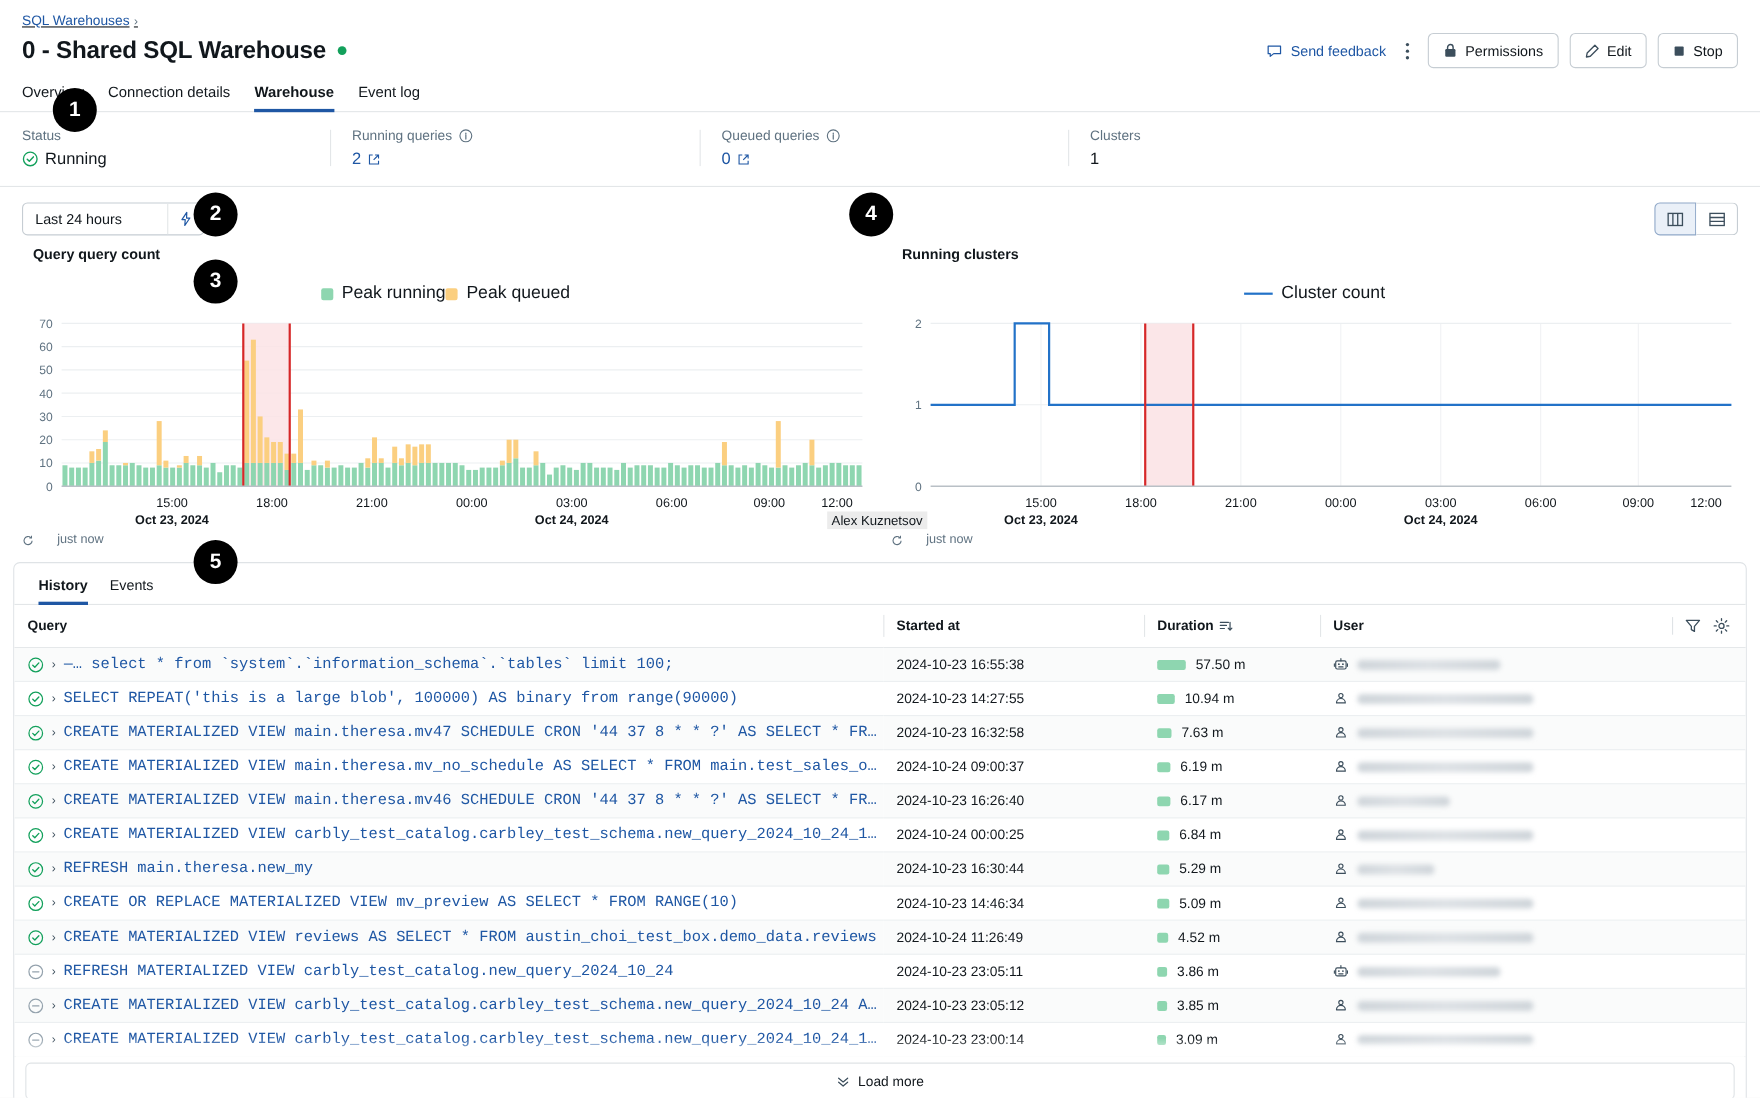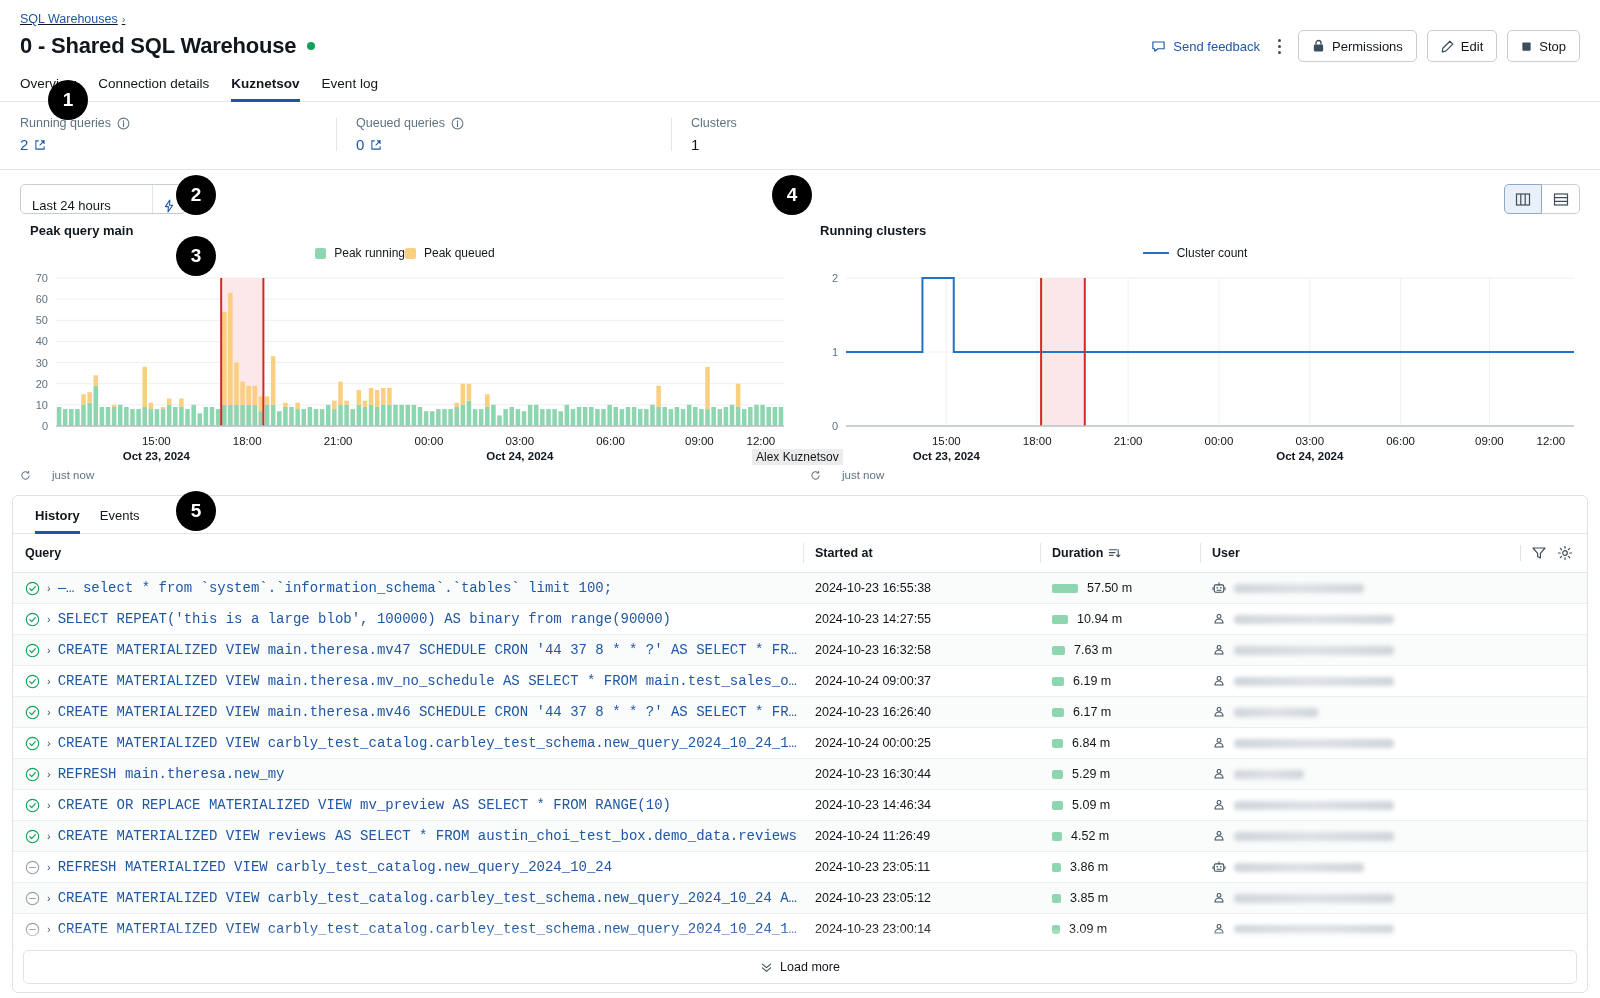--- a/index.html
+++ b/index.html
@@ -43,35 +43,35 @@
   .status-strip { display:flex; padding:14px 0 16px 0; border-bottom:1px solid #e3e6e8; }
   .stat { padding:0 20px; position:relative; }
   .stat + .stat::before { content:""; position:absolute; left:0; top:2px; bottom:2px; width:1px; background:#e3e6e8; }
   .stat-label { font-size:12.5px; color:#5f7281; display:flex; align-items:center; gap:6px; }
   .stat-value { margin-top:6px; font-size:15px; display:flex; align-items:center; gap:6px; }
   .stat-value.link { color:#1f57a4; }
   .s1 { width:300px; } .s2 { width:336px; } .s3 { width:335px; } .s4 { width:320px; }
   .chart-toolbar { display:flex; align-items:center; padding:14px 20px 0 20px; }
   .range-select {
     width:166px; height:30px; border:1px solid #c6cdd3; border-radius:5px;
-    display:flex; align-items:flex-end; font-size:13px; background:#fff; cursor:pointer;
+    display:flex; align-items:center; font-size:13px; background:#fff; cursor:pointer;
   }
   .range-select .txt { flex:1; padding-left:11px; color:#11171c; }
   .range-select .div { width:1px; align-self:stretch; background:#e3e6e8; }
   .range-select .bolt { width:32px; display:flex; align-items:center; justify-content:center; color:#1f57a4;}
   .view-toggle { margin-left:auto; display:flex; }
   .view-btn { width:38px; height:30px; border:1px solid #c6cdd3; background:#fff; display:flex; align-items:center; justify-content:center; cursor:pointer; }
   .view-btn:first-child { border-radius:5px 0 0 5px; }
   .view-btn:last-child { border-radius:0 5px 5px 0; border-left:none; }
   .view-btn.active { background:#eaf0f8; border-color:#8fa8c8; }
 
   .charts-row { display:flex; padding:0 10px; }
   .chart-col { width:790px; padding:0 10px; }
   .chart-title { font-size:13px; font-weight:700; margin:9px 0 0 10px; }
-  .legend { display:flex; justify-content:center; margin-top:8px; font-size:12px; color:#11171c; }
+  .legend { display:flex; justify-content:center; margin-top:20px; font-size:16px; color:#11171c; }
   .legend-item { display:flex; align-items:center; gap:8px; }
   .sw { width:11px; height:11px; border-radius:2px; }
   .line-sw { width:26px; height:2px; background:#2272c8; }
 
   .plot { position:relative; margin-top:6px; }
   .plot svg { display:block; }
   .refresh-note { font-size:11.5px; color:#5f7281; display:flex; align-items:center; gap:21px; margin-top:3px; }
   .cursor-label {
     position:absolute; background:#ececec; color:#11171c; font-size:12px;
     padding:1px 4px; white-space:nowrap;
@@ -169,25 +169,37 @@
           <rect x="1.5" y="1.5" width="9" height="9" rx="1" fill="#3c4e5c"></rect>
         </svg>
         <span>Stop</span>
       </button>
     </div>
   </div>
 
   <div class="tabs">
     <div class="tab">Overview</div>
     <div class="tab">Connection details</div>
-    <div class="tab active">Kuznetsov</div>
+    <div class="tab active">Warehouse</div>
     <div class="tab">Event log</div>
   </div>
 
   <div class="status-strip">
+    <div class="stat s1">
+      <div class="stat-label">
+          <span>Status</span>
+        </div>
+      <div class="stat-value">
+        <svg width="15" height="15" viewBox="0 0 16 16">
+          <circle cx="8" cy="8" r="6.6" fill="none" stroke="#12a05b" stroke-width="1.3"></circle>
+          <path d="M5.1 8.2l2 2 3.9-4.2" fill="none" stroke="#12a05b" stroke-width="1.4" stroke-linecap="round" stroke-linejoin="round"></path>
+        </svg>
+        <span>Running</span>
+      </div>
+    </div>
 
     <div class="stat s2">
       <div class="stat-label">
         <span>Running queries</span>
         <svg width="13" height="13" viewBox="0 0 14 14">
           <circle cx="7" cy="7" r="5.8" fill="none" stroke="#5f7281" stroke-width="1.1"></circle>
           <path d="M7 6.2v4M7 4.2v.9" stroke="#5f7281" stroke-width="1.2" stroke-linecap="round"></path>
         </svg>
       </div>
       <div class="stat-value link">
@@ -248,21 +260,21 @@
           <rect x="1.5" y="2" width="13" height="11" fill="none" stroke="#3c4e5c" stroke-width="1.2"></rect>
           <path d="M1.5 5.7h13M1.5 9.3h13" stroke="#3c4e5c" stroke-width="1.2"></path>
         </svg>
       </div>
     </div>
   </div>
 
   <div class="charts-row">
 
     <div class="chart-col">
-      <div class="chart-title">Peak query main</div>
+      <div class="chart-title">Query query count</div>
       <div class="legend">
         <div class="legend-item">
           <span class="sw" style="background:#8ed6b0"></span>
           <span>Peak running</span>
         </div>
         <div class="legend-item">
           <span class="sw" style="background:#fbcf80"></span>
           <span>Peak queued</span>
         </div>
       </div>

